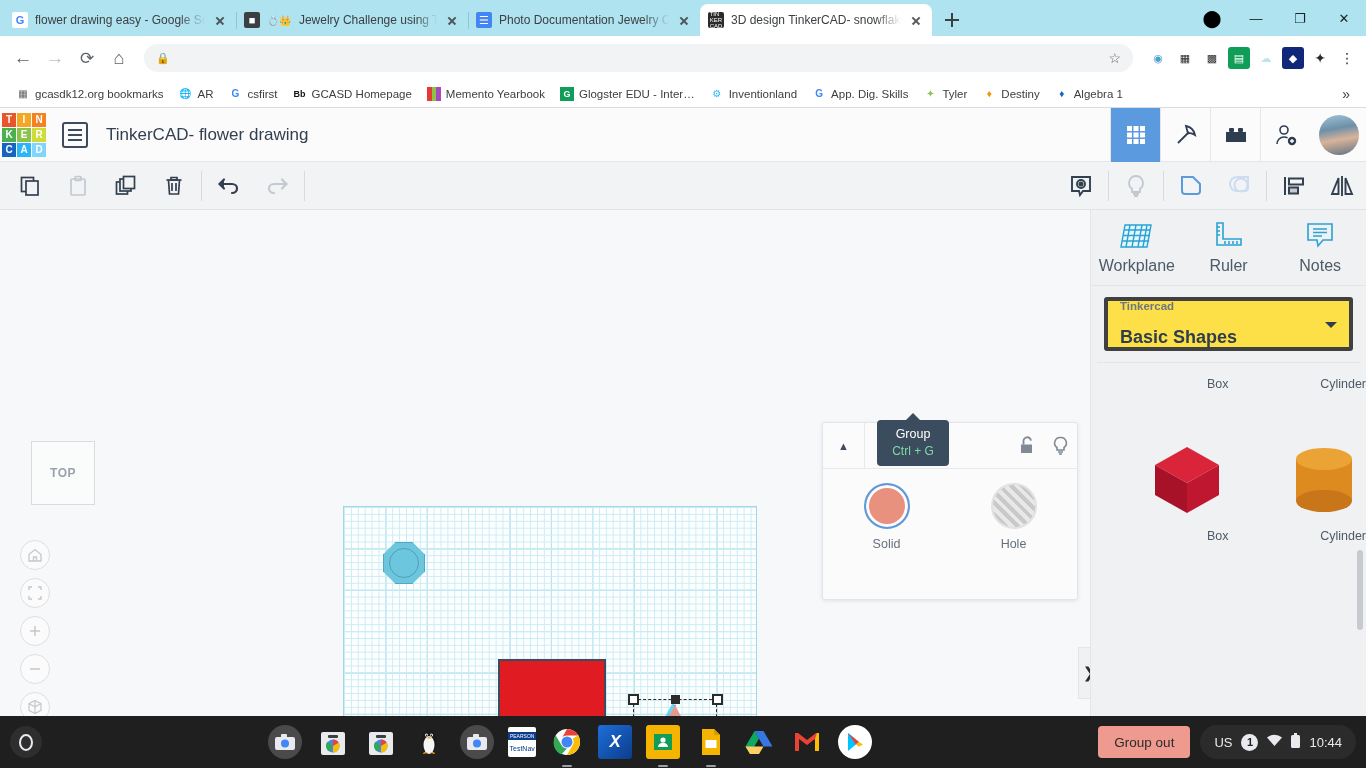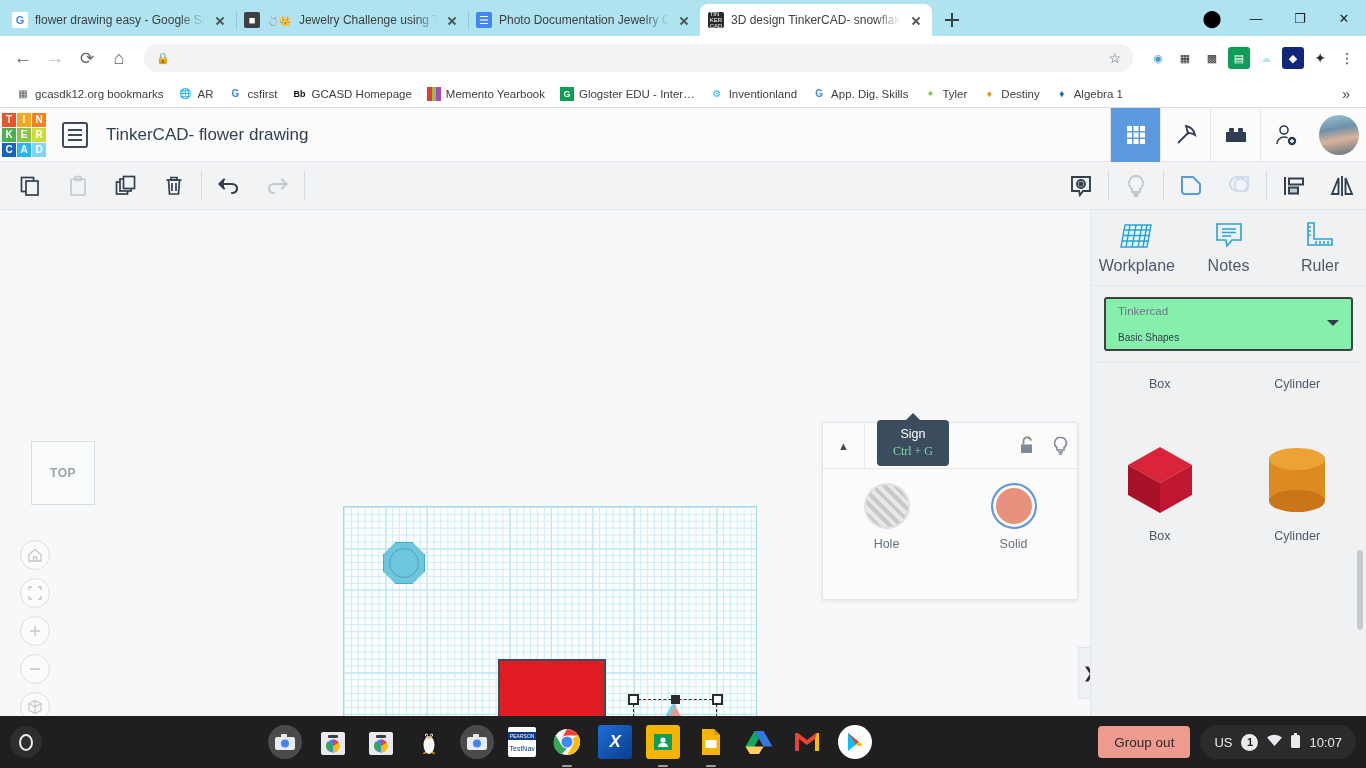--- a/index.html
+++ b/index.html
@@ -270,21 +270,21 @@
     border: 2px solid #e2e2e2;
   }
   .swatch-lbl { font-size: 12.5px; color: #65707c; }
 
   .tooltip {
     position: absolute; left: 877px; top: 210px; width: 72px; height: 46px;
     background: #3b4c5e; border-radius: 4px; color: #fff;
     display: flex; flex-direction: column; align-items: center;
     justify-content: center; font-size: 12.5px; line-height: 1.35;
   }
-  .tooltip .kbd { color: #7fd9a6; font-family: Liberation Serif, serif; font-size: 12px; }
+  .tooltip .kbd { color: #7fd9a6; font-family: Liberation Sans, sans-serif; font-size: 12px; }
   .tooltip::after {
     content: ""; position: absolute; left: 50%; bottom: 100%;
     margin-left: -7px; border: 7px solid transparent; border-bottom-color: #3b4c5e;
   }
 
   .panel-toggle {
     position: absolute; left: 1078px; top: 437px; width: 22px; height: 52px;
     background: #f0f1f3; border: 1px solid #e2e5e9;
     display: flex; align-items: center; justify-content: center;
     font-size: 15px; color: #2b2b2b;
@@ -294,33 +294,34 @@
   .sidebar {
     position: absolute; right: 0; top: 0; width: 276px; height: 596px;
     background: #f0f1f3; border-left: 1px solid #e2e5e9;
   }
   .sb-tools { display: flex; height: 76px; border-bottom: 1px solid #e2e5e9; background: #f0f1f3; }
   .sb-tool {
     flex: 1; display: flex; flex-direction: column; align-items: center;
     justify-content: center; gap: 6px; color: #4d5a68; font-size: 16px;
   }
   .sb-select {
-    margin: 11px 13px 0 13px; height: 54px; background: #86efac;
-    border: 2px solid #404040; border-radius: 3px; padding: 6px 12px;
+    margin: 11px 13px 0 13px; height: 54px; background: #fde047;
+    border: 4px solid #404040; border-radius: 3px; padding: 6px 12px;
     display: flex; flex-direction: column; justify-content: center;
     position: relative;
+    font-weight: bold;
   }
   .sb-select .s1 { font-size: 11.5px; color: #6c7783; }
-  .sb-select .s2 { font-size: 10px; color: #2f3d4d; margin-top: 15px; }
+  .sb-select .s2 { font-size: 18px; color: #2f3d4d; margin-top: 15px; }
   .caret { position: absolute; right: 12px; top: 21px;
            border: 6px solid transparent; border-top-color: #2f3d4d; }
   .sb-divider { height: 1px; background: #e2e5e9; margin: 11px 6px 0 6px; }
   .sb-grid { display: grid; grid-template-columns: 1fr 1fr; padding-top: 2px; }
   .sb-item {
-    height: 152px; display: flex; flex-direction: column; align-items: center;
+    height: 152px; display: flex; flex-direction: column; align-items: flex-end;
     justify-content: flex-end; padding-bottom: 6px; gap: 8px;
   }
   .sb-item.clipped { height: 32px; justify-content: flex-end; }
   .sb-lbl { font-size: 12.5px; color: #4d5a68; }
   .thumb { width: 84px; height: 84px; position: relative; }
   .scrollbar {
     position: absolute; right: 3px; top: 340px; width: 6px; height: 80px;
     background: #c7cbd0; border-radius: 3px;
   }
 
@@ -679,59 +680,59 @@
       </div>
       <div class="props-ico">
         <svg width="17" height="20" viewBox="0 0 17 20" fill="none" stroke="currentColor" stroke-width="1.6">
         <path d="M8.5 1.5A5.5 5.5 0 005 11.5V14h7v-2.5a5.5 5.5 0 00-3.5-10z"></path>
             <path d="M6 16h5M7 18h3"></path>
           </svg>
       </div>
     </div>
     <div class="props-body">
       <div class="swatch-col">
+        <div class="swatch solid"></div>
+        <div class="swatch-lbl">Solid</div>
+      </div>
+      <div class="swatch-col">
         <div class="swatch hole"></div>
         <div class="swatch-lbl">Hole</div>
       </div>
-      <div class="swatch-col">
-        <div class="swatch solid"></div>
-        <div class="swatch-lbl">Solid</div>
-      </div>
     </div>
   </div>
 
   <div class="tooltip">
-    <div>Sign</div>
+    <div>Group</div>
     <div class="kbd">Ctrl + G</div>
   </div>
 
   <div class="panel-toggle">❯</div>
 
   <div class="sidebar">
     <div class="sb-tools">
       <div class="sb-tool">
         <svg width="36" height="30" viewBox="0 0 36 30" fill="none" stroke="#29a3d4" stroke-width="1.4">
         <path d="M6 4h26l-4 22H2z" fill="#e6f6fc"></path>
         <path d="M11 4L7 26M17 4l-4 22M23 4l-4 22M28 4l-4 22M5.2 9h26M4.3 14.5h26.6M3.4 20h26.8"></path>
           </svg>
         <span>Workplane</span>
       </div>
       <div class="sb-tool">
+        <svg width="34" height="30" viewBox="0 0 34 30" fill="none" stroke="#29a3d4" stroke-width="1.6">
+        <path d="M5 2h6v16h18v6H5z"></path>
+            <path d="M5 6h3M5 10h3M5 14h3M13 20v3M17 20v3M21 20v3M25 20v3"></path>
+          </svg>
+        <span>Ruler</span>
+      </div>
+      <div class="sb-tool">
         <svg width="32" height="30" viewBox="0 0 32 30" fill="none" stroke="#29a3d4" stroke-width="1.6">
         <path d="M4 3h24v16h-9l-5 6-1-6H4z"></path>
             <path d="M9 8h14M9 11.5h14M9 15h9"></path>
           </svg>
         <span>Notes</span>
-      </div>
-      <div class="sb-tool">
-        <svg width="34" height="30" viewBox="0 0 34 30" fill="none" stroke="#29a3d4" stroke-width="1.6">
-        <path d="M5 2h6v16h18v6H5z"></path>
-            <path d="M5 6h3M5 10h3M5 14h3M13 20v3M17 20v3M21 20v3M25 20v3"></path>
-          </svg>
-        <span>Ruler</span>
       </div>
     </div>
 
     <div class="sb-select">
       <span class="s1">Tinkercad</span>
       <span class="s2">Basic Shapes</span>
       <span class="caret"></span>
     </div>
     <div class="sb-divider"></div>
 
@@ -885,15 +886,15 @@
       <svg width="15" height="13" viewBox="0 0 15 13" fill="#e8eaed">
           <path d="M7.5 12L0 3.5A11.5 11.5 0 0115 3.5z"></path>
         </svg>
     </span>
     <span>
       <svg width="9" height="15" viewBox="0 0 9 15" fill="#e8eaed">
           <rect x="3" y="0" width="3" height="2"></rect>
           <rect x="0" y="2" width="9" height="13" rx="1.5"></rect>
         </svg>
     </span>
-    <span>10:07</span>
+    <span>10:44</span>
   </div>
 </div>
 
 </body></html>

